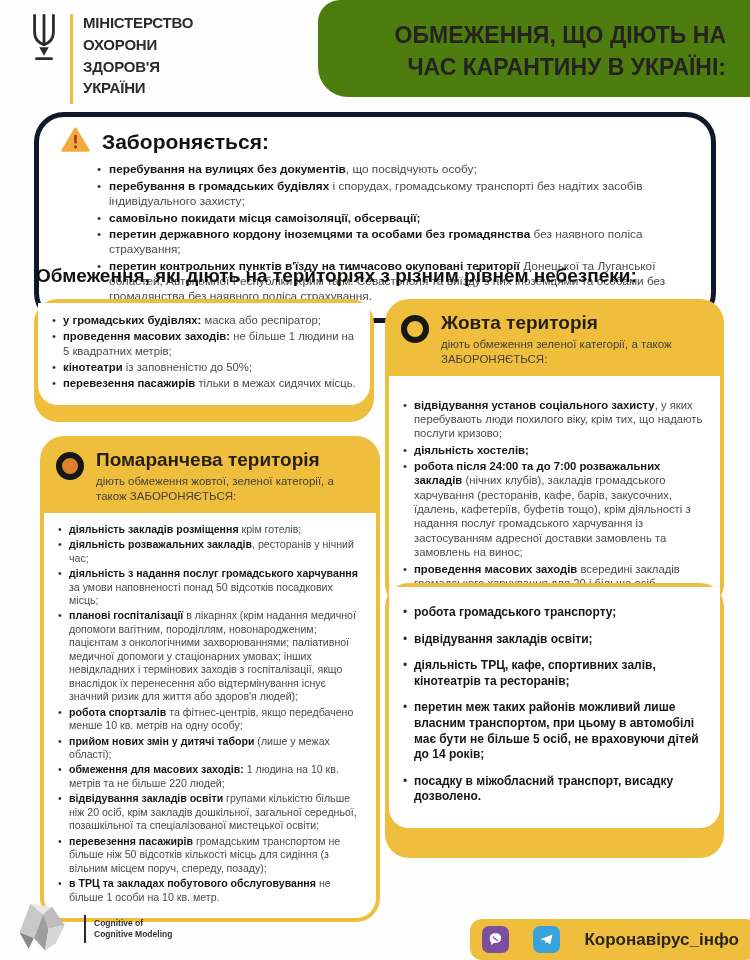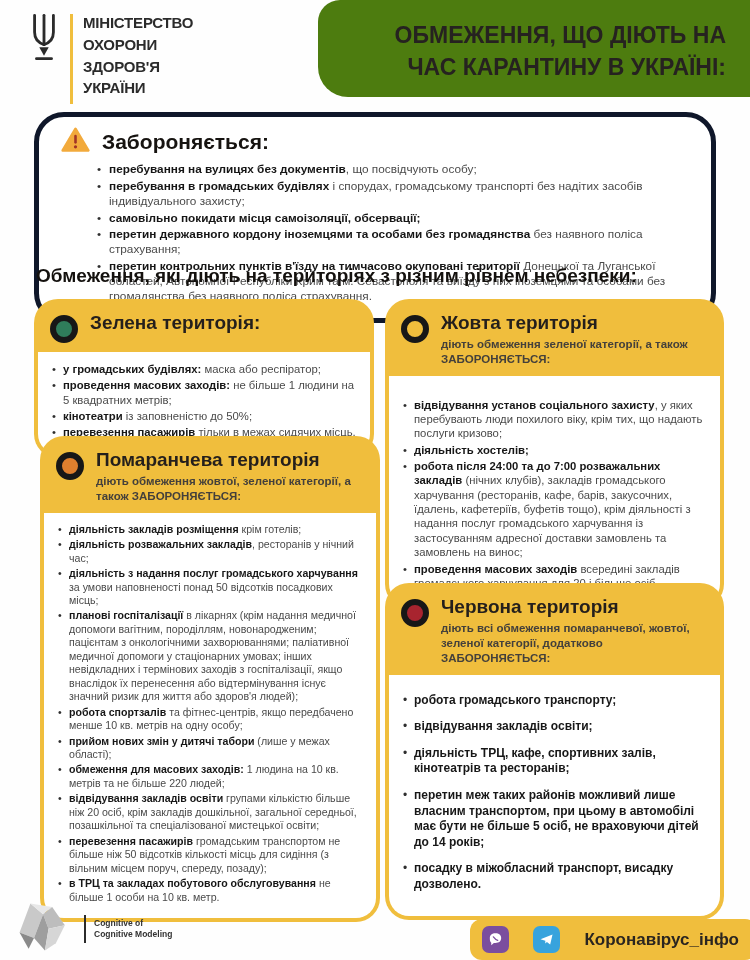--- a/index.html
+++ b/index.html
@@ -29,21 +29,21 @@
   .prohibit li{position:relative;padding-left:12px;font-size:11.8px;line-height:1.26;color:#4a4a4a;margin-bottom:2px;}
   .prohibit li::before{content:"•";position:absolute;left:0;top:0;color:#2e2e2e;}
   .prohibit li strong{color:#161616;}
   
   .section-heading{position:absolute;left:36px;top:265px;font-size:19px;font-weight:800;color:#14110e;}
   
   .card{position:absolute;box-sizing:border-box;background:#f0be3d;border-radius:24px;padding:4px;}
   .card-header{display:flex;align-items:flex-start;gap:12px;padding:9px 14px 9px 12px;}
   .dot{flex:0 0 auto;width:16px;height:16px;border:6px solid #171717;border-radius:50%;margin-top:3px;}
   .card-title{font-size:19px;font-weight:800;color:#241f1c;line-height:1.15;}
-  .card-sub{font-size:11.5px;font-weight:700;color:#44403b;line-height:1.3;margin-top:3px;}
+  .card-sub{font-size:11.5px;font-weight:400;color:#44403b;line-height:1.3;margin-top:3px;}
   .card-body{background:#fff;border-radius:0 0 20px 20px;padding:10px 12px 12px 14px;}
   .card-body ul{margin:0;padding:0;list-style:none;}
   .card-body li{position:relative;padding-left:11px;font-size:11.3px;line-height:1.27;color:#4a4a4a;margin-bottom:2px;}
   .card-body li::before{content:"•";position:absolute;left:0;top:0;color:#2e2e2e;}
   .card-body li strong{color:#171717;}
   .card-green{left:34px;top:299px;width:340px;min-height:123px;}
   .card-yellow{left:385px;top:299px;width:339px;min-height:271px;}
   .card-orange{left:40px;top:436px;width:340px;min-height:469px;}
   .card-red{left:385px;top:583px;width:339px;min-height:275px;}
   .card-yellow .card-body{padding-top:22px;min-height:176px;}
@@ -108,27 +108,20 @@
         <li><strong>перебування в громадських будівлях</strong> і спорудах, громадському транспорті без надітих засобів індивідуального захисту;</li>
         <li><strong>самовільно покидати місця самоізоляції, обсервації;</strong></li>
         <li><strong>перетин державного кордону іноземцями та особами без громадянства</strong> без наявного поліса страхування;</li>
         <li><strong>перетин контрольних пунктів в'їзду на тимчасово окуповані території</strong> Донецької та Луганської областей, Автономної Республіки Крим та м. Севастополя та виїзду з них іноземцями та особами без громадянства без наявного поліса страхування.</li>
       </ul>
   </div>
 
   <div class="section-heading">Обмеження, які діють на територіях з різним рівнем небезпеки:</div>
 
   <div class="card card-green">
-    <div class="card-header">
-      <span class="dot" style="background: rgb(47, 125, 91);"></span>
-      <div>
-        <div class="card-title">Зелена територія:</div>
-        <div class="card-sub"></div>
-      </div>
-    </div>
     <div class="card-body">
       <ul>
           <li><strong>у громадських будівлях:</strong> маска або респіратор;</li>
           <li><strong>проведення масових заходів:</strong> не більше 1 людини на 5 квадратних метрів;</li>
           <li><strong>кінотеатри</strong> із заповненістю до 50%;</li>
           <li><strong>перевезення пасажирів</strong> тільки в межах сидячих місць.</li>
         </ul>
     </div>
   </div>
 
@@ -168,27 +161,20 @@
           <li><strong>прийом нових змін у дитячі табори</strong> (лише у межах області);</li>
           <li><strong>обмеження для масових заходів:</strong> 1 людина на 10 кв. метрів та не більше 220 людей;</li>
           <li><strong>відвідування закладів освіти</strong> групами кількістю більше ніж 20 осіб, крім закладів дошкільної, загальної середньої, позашкільної та спеціалізованої мистецької освіти;</li>
           <li><strong>перевезення пасажирів</strong> громадським транспортом не більше ніж 50 відсотків кількості місць для сидіння (з вільним місцем поруч, спереду, позаду);</li>
           <li><strong>в ТРЦ та закладах побутового обслуговування</strong> не більше 1 особи на 10 кв. метр.</li>
         </ul>
     </div>
   </div>
 
   <div class="card card-red">
-    <div class="card-header">
-      <span class="dot" style="background: rgb(168, 36, 47);"></span>
-      <div>
-        <div class="card-title">Червона територія</div>
-        <div class="card-sub">діють всі обмеження помаранчевої, жовтої, зеленої категорії, додатково ЗАБОРОНЯЄТЬСЯ:</div>
-      </div>
-    </div>
     <div class="card-body">
       <ul>
           <li><strong>робота громадського транспорту;</strong></li>
           <li><strong>відвідування закладів освіти;</strong></li>
           <li><strong>діяльність ТРЦ, кафе, спортивних залів, кінотеатрів та ресторанів;</strong></li>
           <li><strong>перетин меж таких районів можливий лише власним транспортом, при цьому в автомобілі має бути не більше 5 осіб, не враховуючи дітей до 14 років;</strong></li>
           <li><strong>посадку в міжобласний транспорт, висадку дозволено.</strong></li>
         </ul>
     </div>
   </div>

